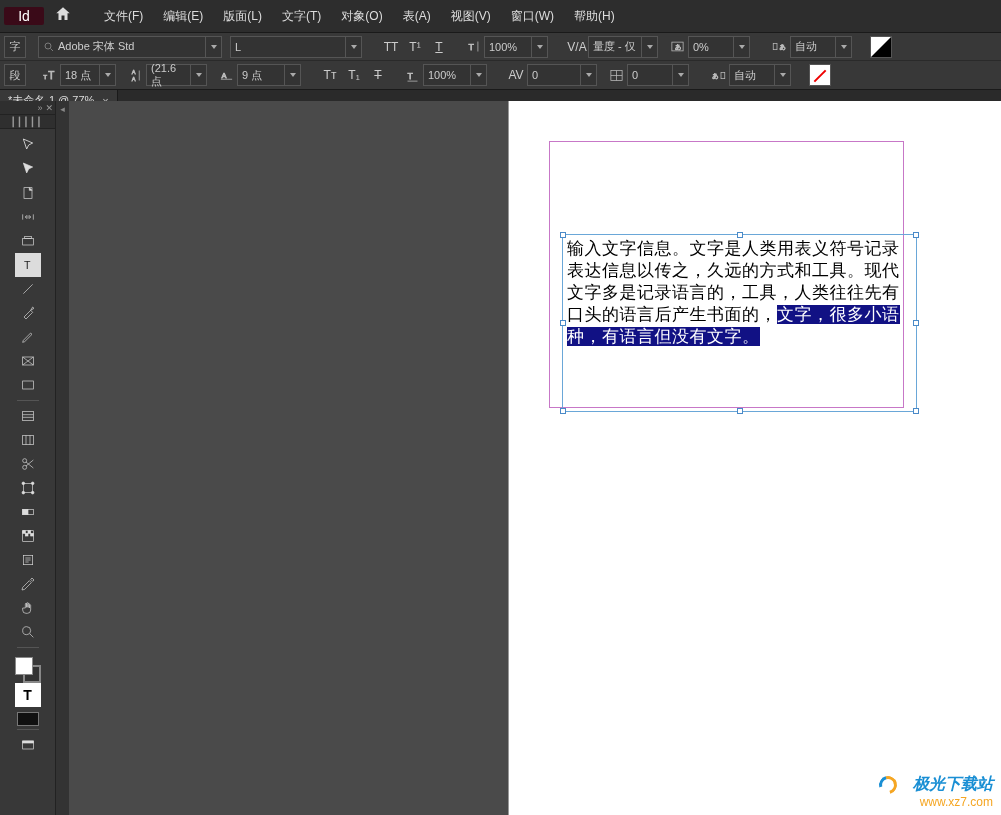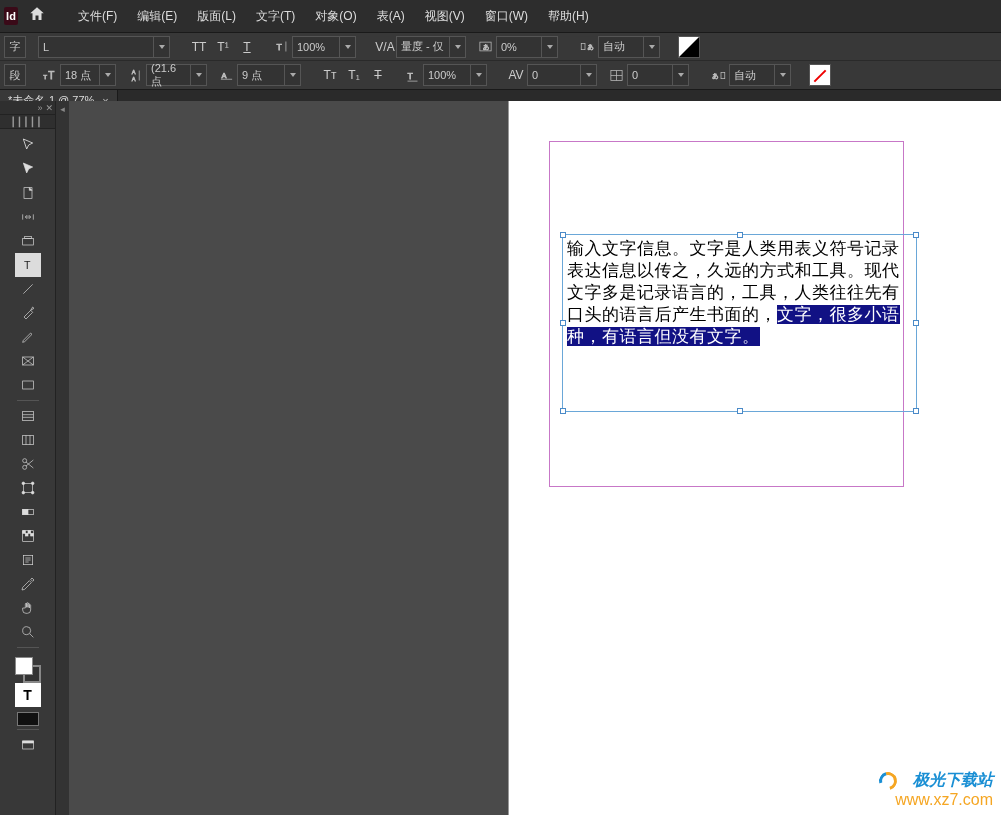--- a/index.html
+++ b/index.html
@@ -1,20 +1,20 @@
 <!DOCTYPE html>
 <html><head>
 <meta charset="utf-8">
 <style>
 * { margin:0; padding:0; box-sizing:border-box; font-family:"Microsoft YaHei",sans-serif; }
 body { background:#2f2f2f; color:#ccc; width:1001px; height:815px; overflow:hidden; position:relative; }
 
 
 .menubar { height:33px; background:#2d2d2d; display:flex; align-items:center; padding:0 4px; border-bottom:1px solid #1a1a1a; }
-.app-badge { width:14px; height:18px; background:#3a0a18; color:#fff; font-size:11px; font-weight:bold; display:flex; align-items:center; justify-content:center; border-radius:2px; margin-right:10px; }
+.app-badge { width:40px; height:18px; background:#3a0a18; color:#fff; font-size:14px; font-weight:normal; display:flex; align-items:center; justify-content:center; border-radius:2px; margin-right:10px; }
 .home-icon { width:22px; height:22px; margin-right:18px; cursor:pointer; }
 .home-icon svg { width:18px; height:18px; fill:#ddd; }
 .menu-item { font-size:12px; color:#ddd; padding:4px 10px; cursor:pointer; }
 
 
 .controlbar { background:#383838; border-bottom:1px solid #1a1a1a; }
 .ctrl-row { height:28px; display:flex; align-items:center; padding:0 4px; gap:2px; }
 .ctrl-row:first-child { border-bottom:1px solid #2a2a2a; }
 .sidelabel { width:22px; height:22px; border:1px solid #555; font-size:11px; display:flex; align-items:center; justify-content:center; color:#ccc; background:#333; }
 .combo { height:22px; background:#333; border:1px solid #555; display:flex; align-items:center; font-size:11px; color:#ccc; padding:0 4px; }
@@ -59,33 +59,33 @@
 .tool-btn.textfill::after { content:''; position:absolute; inset:4px; border-bottom:2px solid #e00; transform:rotate(-35deg); pointer-events:none; display:none; }
 .apply-swatch { width:22px; height:14px; background:#111; border:1px solid #777; margin-top:5px; }
 
 .collapsed-strip { width:14px; background:#333; border-left:1px solid #222; display:flex; flex-direction:column; align-items:center; padding-top:3px; gap:4px; }
 
 .canvas-area { flex:1; position:relative; display:flex; flex-direction:column; }
 .canvas-body { flex:1; position:relative; display:flex; }
 .canvas-content { flex:1; background:#4a4a4a; position:relative; overflow:hidden; }
 
 .page { position:absolute; left:440px; top:0; width:620px; height:720px; background:#fff; box-shadow:0 0 0 1px #999; }
-.margin-box { position:absolute; left:40px; top:40px; width:355px; height:346px; border:1px solid #c777c7; }
+.margin-box { position:absolute; left:40px; top:40px; width:355px; height:267px; border:1px solid #c777c7; }
 .textframe { border:1px solid #6aa7d8; position:relative; padding:3px 4px 3px 4px; }
 .textframe .handle { position:absolute; width:6px; height:6px; background:#fff; border:1px solid #4a8ac8; }
 .textframe .h-tl { top:-3px; left:-3px; } .textframe .h-tr { top:-3px; right:-3px; }
 .textframe .h-bl { bottom:-3px; left:-3px; } .textframe .h-br { bottom:-3px; right:-3px; }
 .textframe .h-tm { top:-3px; left:50%; margin-left:-3px; } .textframe .h-bm { bottom:-3px; left:50%; margin-left:-3px; }
 .textframe .h-ml { top:50%; left:-3px; margin-top:-3px; } .textframe .h-mr { top:50%; right:-3px; margin-top:-3px; }
 .body-text { font-family:"SimSun","宋体",serif; font-size:17px; line-height:22px; color:#000; letter-spacing:0.5px; }
 .hl { background:#111184; color:#fff; }
 
 .watermark { position:absolute; right:8px; bottom:6px; text-align:right; }
 .watermark .brand { font-size:16px; font-weight:bold; font-style:italic; color:#1a8fd4; display:flex; align-items:center; justify-content:flex-end; gap:16px; }
-.watermark .url { font-size:16px; color:#f5a623; }
+.watermark .url { font-size:12px; color:#f5a623; }
 .swirl { width:18px;height:18px;border:3px solid #f5a623;border-radius:50%;border-left-color:#1a8fd4;border-bottom-color:transparent;transform:rotate(30deg); }
 </style>
 </head>
 <body>
 
 <div class="menubar">
   <div class="app-badge">Id</div>
   <div class="home-icon">
     <svg viewBox="0 0 24 24">
         <path d="M12 3l9 8h-3v9h-4v-6h-4v6H6v-9H3z"></path>
@@ -99,20 +99,32 @@
   <div class="menu-item">表(A)</div>
   <div class="menu-item">视图(V)</div>
   <div class="menu-item">窗口(W)</div>
   <div class="menu-item">帮助(H)</div>
 </div>
 
 <div class="controlbar">
  <div class="ctrl-row">
   <div class="sidelabel">字</div>
   <div class="spacer"></div>
+  <div class="grp">
+    <div class="combo" style="width:168px">
+      <svg class="search-ic" viewBox="0 0 24 24">
+            <circle cx="10" cy="10" r="6" fill="none" stroke="#aaa" stroke-width="2"></circle>
+            <line x1="15" y1="15" x2="20" y2="20" stroke="#aaa" stroke-width="2"></line>
+          </svg>
+      <span>Adobe 宋体 Std</span>
+    </div>
+    <div class="dropdown-btn">
+          <div class="chev"></div>
+        </div>
+  </div>
   <div class="grp">
     <div class="combo" style="width:116px">L</div>
     <div class="dropdown-btn">
           <div class="chev"></div>
         </div>
   </div>
   <div class="spacer"></div>
   <div class="ctrl-icon">TT</div>
   <div class="ctrl-icon">T¹</div>
   <div class="ctrl-icon">

